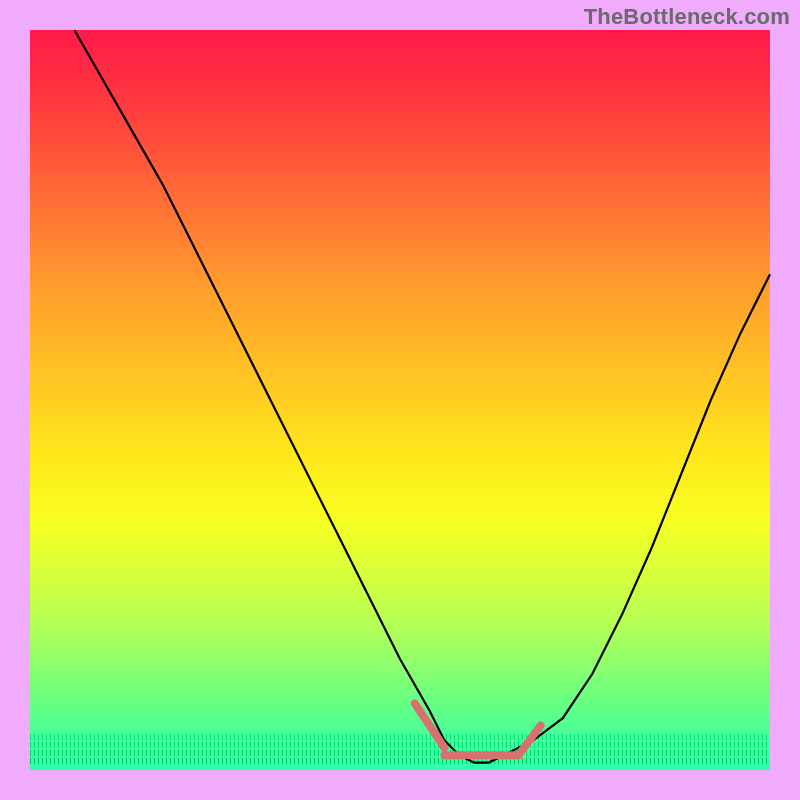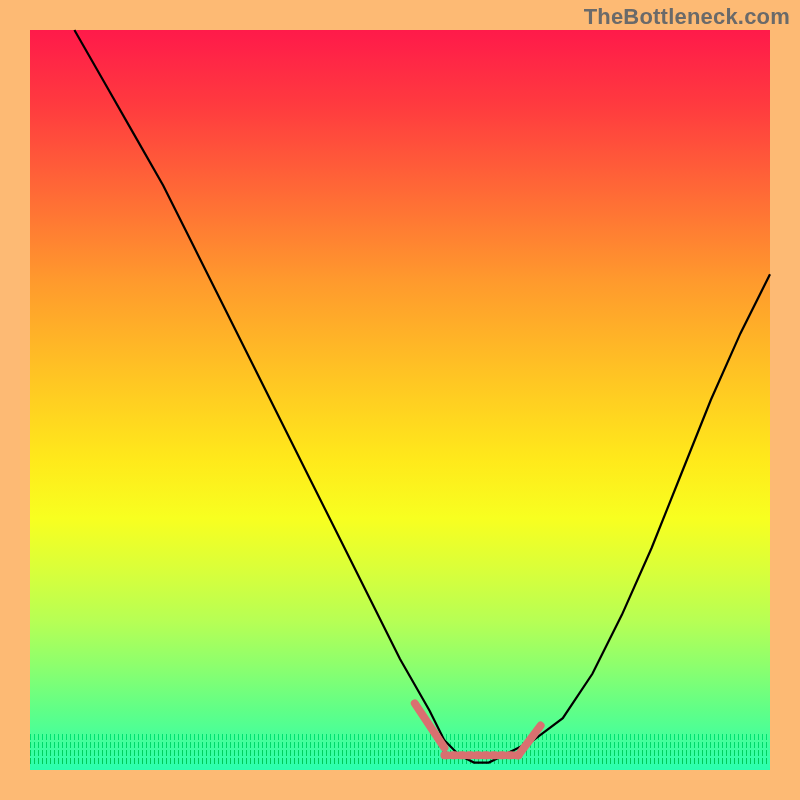--- a/index.html
+++ b/index.html
@@ -6,21 +6,21 @@
     margin: 0;
     padding: 0;
     width: 800px;
     height: 800px;
     background: #000;
     overflow: hidden;
   }
   .frame {
     position: absolute;
     inset: 0;
-    background: #fdba74;
+    background: #f0abfc;
   }
   .plot-area {
     position: absolute;
     left: 30px;
     top: 30px;
     width: 740px;
     height: 740px;
     background: linear-gradient(to bottom,
       #ff1a4a 0%,
       #ff3a3f 10%,

